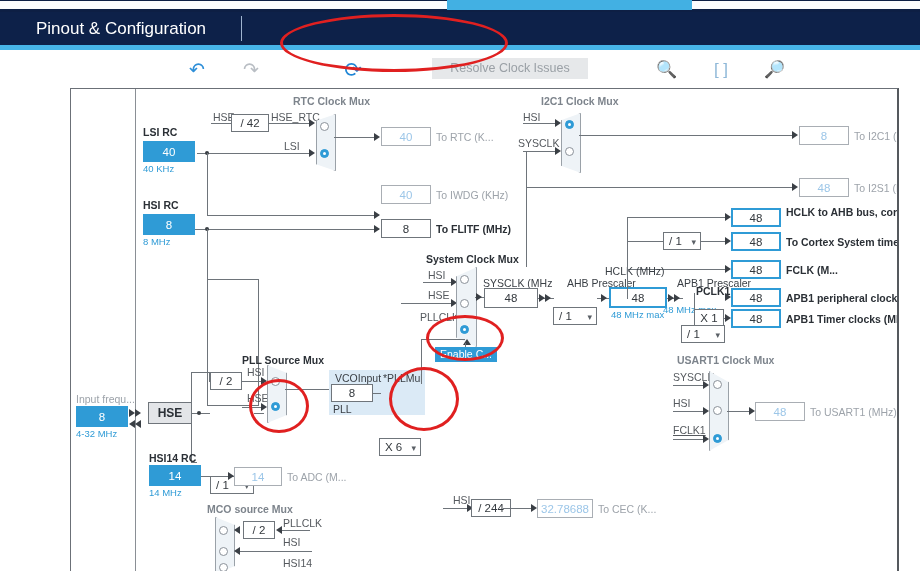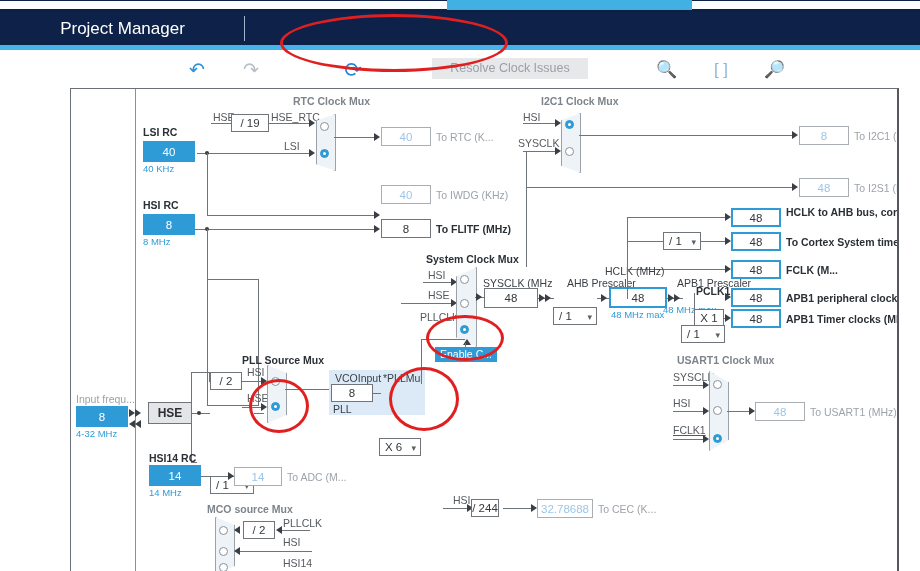--- a/index.html
+++ b/index.html
@@ -129,22 +129,22 @@
 </head>
 <body>
 
 <div id="topstrip">
   <div class="white"></div>
   <div class="seltab"></div>
   <div class="line"></div>
 </div>
 
 <div id="tabbar">
-  <div class="tab" id="tab2">
-    <span>Project Manager</span>
+  <div class="tab" id="tab0">
+    <span>Pinout &amp; Configuration</span>
     <span class="sep"></span>
   </div>
 </div>
 <div id="tabbar_under"></div>
 
 <div id="toolbar">
   <div class="tbicon" id="tb-undo">↶</div>
   <div class="tbicon gray" id="tb-redo">↷</div>
   <div class="tbicon" id="tb-refresh">⟳</div>
   <div class="tbicon" id="tb-zoomin">🔍</div>
@@ -154,21 +154,21 @@
 <div id="resolve">Resolve Clock Issues</div>
 
 <div id="canvas">
   <div class="vdiv"></div>
 
   <div class="abs lbl muxtitle" style="left:222px;top:6px;">RTC Clock Mux</div>
 
   <div class="abs lbl sig" style="left:142px;top:22px;">HSE</div>
   <div class="wh" style="left:140px;top:34px;width:28px;"></div>
   <div class="arw" style="left:166px;top:30px;"></div>
-  <div class="divbox abs" style="left:160px;top:25px;width:38px;height:18px;line-height:17px;">/ 19</div>
+  <div class="divbox abs" style="left:160px;top:25px;width:38px;height:18px;line-height:17px;">/ 42</div>
   <div class="wh" style="left:198px;top:34px;width:42px;"></div>
   <div class="arw" style="left:238px;top:30px;"></div>
   <div class="abs lbl sig" style="left:200px;top:22px;">HSE_RTC</div>
 
   <div class="mux tall" style="left:245px;top:25px;width:18px;height:55px;"></div>
   <div class="radio" style="left:249px;top:33px;"></div>
   <div class="radio on" style="left:249px;top:60px;"></div>
 
   <div class="abs lbl sig" style="left:213px;top:51px;">LSI</div>
   <div class="wh" style="left:126px;top:64px;width:114px;"></div>
@@ -394,21 +394,21 @@
   <div class="radio" style="left:642px;top:317px;"></div>
   <div class="radio on" style="left:642px;top:345px;"></div>
   <div class="wh" style="left:656px;top:322px;width:24px;"></div>
   <div class="arw" style="left:678px;top:318px;"></div>
   <div class="vbox dis abs" style="left:684px;top:313px;width:50px;height:19px;line-height:18px;">48</div>
   <div class="abs lbl gray" style="left:739px;top:317px;">To USART1 (MHz)</div>
 
   <div class="abs lbl sig" style="left:382px;top:405px;">HSI</div>
   <div class="wh" style="left:372px;top:419px;width:28px;"></div>
   <div class="arw" style="left:396px;top:415px;"></div>
-  <div class="divbox abs" style="left:400px;top:410px;width:28px;height:18px;line-height:17px;">/ 244</div>
+  <div class="divbox abs" style="left:400px;top:410px;width:40px;height:18px;line-height:17px;">/ 244</div>
   <div class="wh" style="left:432px;top:419px;width:30px;"></div>
   <div class="arw" style="left:460px;top:415px;"></div>
   <div class="vbox dis abs" style="left:466px;top:410px;width:56px;height:19px;line-height:18px;">32.78688</div>
   <div class="abs lbl gray" style="left:527px;top:414px;">To CEC (K...</div>
 
 
   <div class="ell" style="left:355px;top:226px;width:72px;height:40px;"></div>
   <div class="ell" style="left:178px;top:290px;width:54px;height:48px;"></div>
   <div class="ell" style="left:318px;top:278px;width:64px;height:58px;"></div>
 </div>

